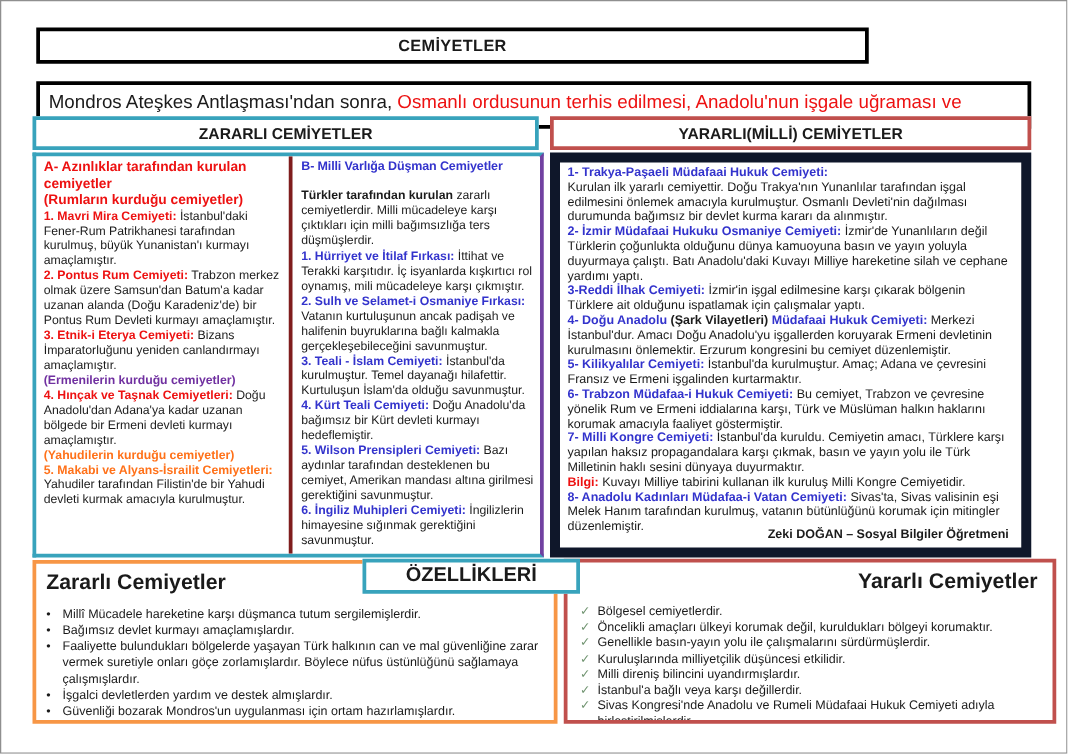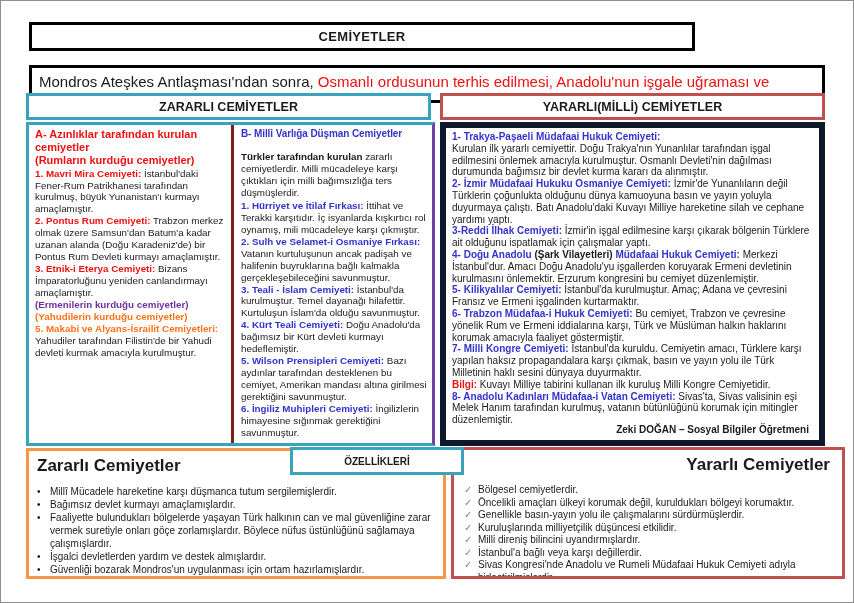--- a/index.html
+++ b/index.html
@@ -18,41 +18,41 @@
   .hdr-left  { left:25px; top:92px; width:405px; border:3px solid #38a3bc; }
   .hdr-right { left:439px; top:92px; width:385px; border:3px solid #c0504d; }
 
   .content-left { left:25px; top:121px; width:409px; height:324px;
     border:3px solid #38a3bc; border-right:3px solid #7141a1; display:flex; overflow:hidden; background:#fff; }
   .col-a { width:205px; padding:3px 5px 0 6px; border-right:3px solid #7f1d1d; overflow:hidden; }
   .col-b { flex:1; padding:3px 5px 0 7px; overflow:hidden; }
   .col-a, .col-b { font-size:9.8px; line-height:1.22; }
 
   .content-right { left:439px; top:121px; width:385px; height:324px;
-    border:6px solid #0f172a; padding:3px 6px 16px 6px; font-size:10px; line-height:1.18; overflow:hidden; background:#fff; }
+    border:8px solid #0f172a; padding:3px 6px 16px 6px; font-size:10px; line-height:1.18; overflow:hidden; background:#fff; }
 
   .a-title { color:#ed1111; font-weight:bold; font-size:11px; line-height:1.2; }
   .b-title { color:#3333cc; font-weight:bold; font-size:10px; letter-spacing:-.1px; margin-bottom:11px; }
   .b-intro { margin-bottom:1px; }
 
   .b { font-weight:bold; }
   .red    { color:#ed1111; }
   .blue   { color:#3333cc; }
   .purple { color:#7030a0; }
   .orange { color:#ff7119; }
   .blk    { color:#1a1a1a; }
 
   .sig { position:absolute; right:10px; bottom:4px; font-size:10px; font-weight:bold; color:#1a1a1a; background:#fff; padding-left:6px; }
 
   .bl-box { left:25px; top:447px; width:420px; height:131px; border:3px solid #f79646;
     padding:5px 8px 4px 8px; overflow:hidden; background:#fff; }
   .br-box { left:450px; top:446px; width:394px; height:132px; border:3px solid #c0504d;
     padding:5px 10px 4px 8px; overflow:hidden; background:#fff; }
   .oz-box { left:289px; top:446px; width:174px; height:28px; border:3px solid #38a3bc; z-index:3;
-    display:flex; align-items:center; justify-content:center; font-weight:bold; font-size:10px; background:#fff; }
+    display:flex; align-items:center; justify-content:center; font-weight:bold; font-size:16px; background:#fff; }
 
   .box-title { font-weight:bold; font-size:17px; margin-bottom:9px; }
   .box-title.right { text-align:right; padding-right:2px; }
   .blist, .clist { font-size:10px; line-height:1.3; }
   .blist p, .clist p { display:flex; }
   .marker { flex:0 0 13px; }
   .check  { color:#6f936f; flex:0 0 16px; padding-left:2px; }
   .clist  { line-height:1.25; }
 </style>
 </head>
@@ -70,20 +70,21 @@
   <div class="abs hdr hdr-right">YARARLI(MİLLİ) CEMİYETLER</div>
 
   <div class="abs content-left">
     <div class="col-a">
       <p class="a-title">A- Azınlıklar tarafından kurulan cemiyetler</p>
       <p class="a-title">(Rumların kurduğu cemiyetler)</p>
       <p><span class="b red">1. Mavri Mira Cemiyeti:</span> <span>İstanbul'daki Fener-Rum Patrikhanesi tarafından kurulmuş, büyük Yunanistan'ı kurmayı amaçlamıştır.</span></p>
       <p><span class="b red">2. Pontus Rum Cemiyeti:</span> <span>Trabzon merkez olmak üzere Samsun'dan Batum'a kadar uzanan alanda (Doğu Karadeniz'de) bir Pontus Rum Devleti kurmayı amaçlamıştır.</span></p>
       <p><span class="b red">3. Etnik-i Eterya Cemiyeti:</span> <span>Bizans İmparatorluğunu yeniden canlandırmayı amaçlamıştır.</span></p>
       <p class="b purple">(Ermenilerin kurduğu cemiyetler)</p>
+      <p><span class="b red">4. Hınçak ve Taşnak Cemiyetleri:</span> <span>Doğu Anadolu'dan Adana'ya kadar uzanan bölgede bir Ermeni devleti kurmayı amaçlamıştır.</span></p>
       <p class="b orange">(Yahudilerin kurduğu cemiyetler)</p>
       <p><span class="b orange">5. Makabi ve Alyans-İsrailit Cemiyetleri:</span> <span>Yahudiler tarafından Filistin'de bir Yahudi devleti kurmak amacıyla kurulmuştur.</span></p>
     </div>
     <div class="col-b">
       <p class="b-title">B- Milli Varlığa Düşman Cemiyetler</p>
       <p class="b-intro"><span class="b blk">Türkler tarafından kurulan</span> <span>zararlı cemiyetlerdir. Milli mücadeleye karşı çıktıkları için milli bağımsızlığa ters düşmüşlerdir.</span></p>
       <p><span class="b blue">1. Hürriyet ve İtilaf Fırkası:</span> <span>İttihat ve Terakki karşıtıdır. İç isyanlarda kışkırtıcı rol oynamış, mili mücadeleye karşı çıkmıştır.</span></p>
       <p><span class="b blue">2. Sulh ve Selamet-i Osmaniye Fırkası:</span> <span>Vatanın kurtuluşunun ancak padişah ve halifenin buyruklarına bağlı kalmakla gerçekleşebileceğini savunmuştur.</span></p>
       <p><span class="b blue">3. Teali - İslam Cemiyeti:</span> <span>İstanbul'da kurulmuştur. Temel dayanağı hilafettir. Kurtuluşun İslam'da olduğu savunmuştur.</span></p>
       <p><span class="b blue">4. Kürt Teali Cemiyeti:</span> <span>Doğu Anadolu'da bağımsız bir Kürt devleti kurmayı hedeflemiştir.</span></p>

